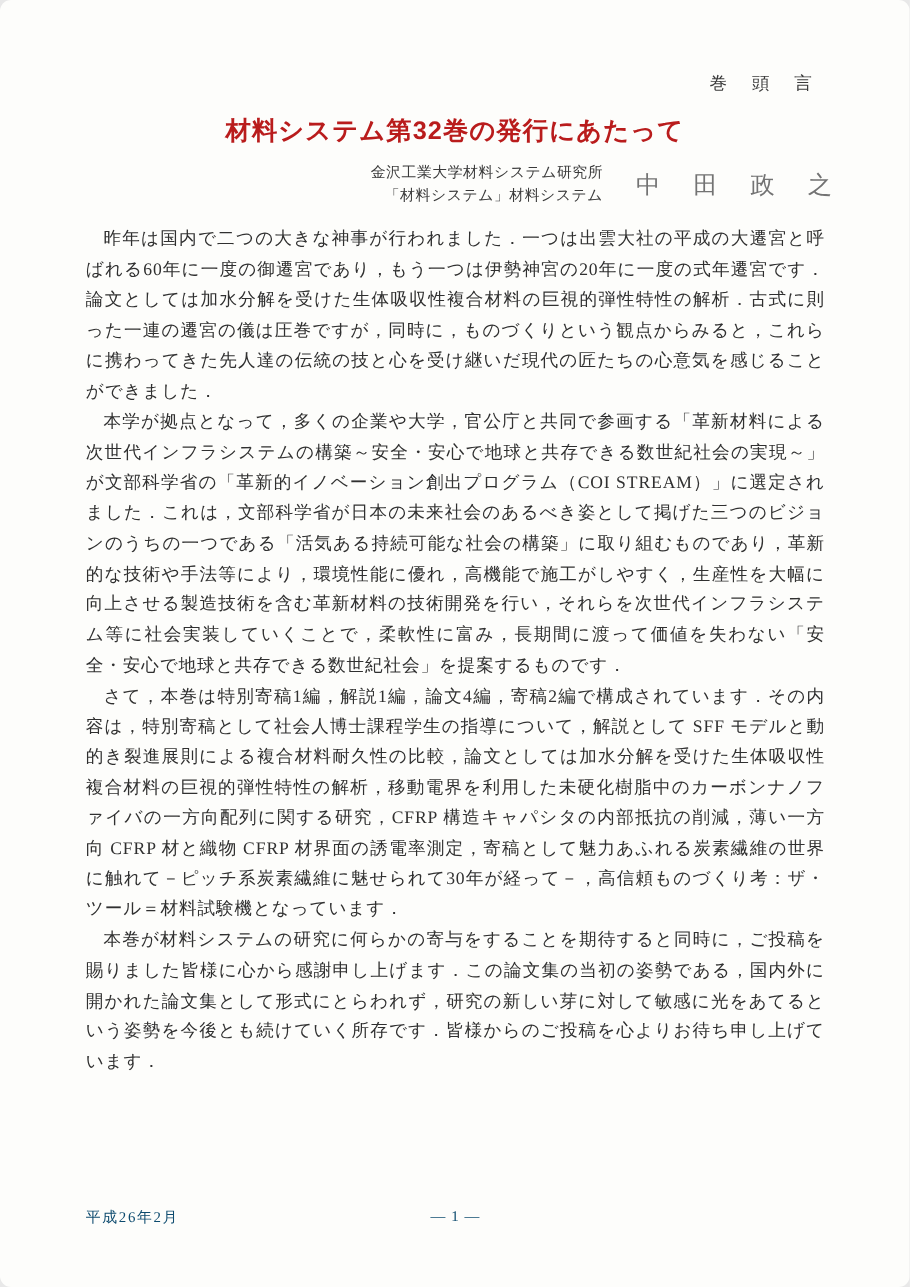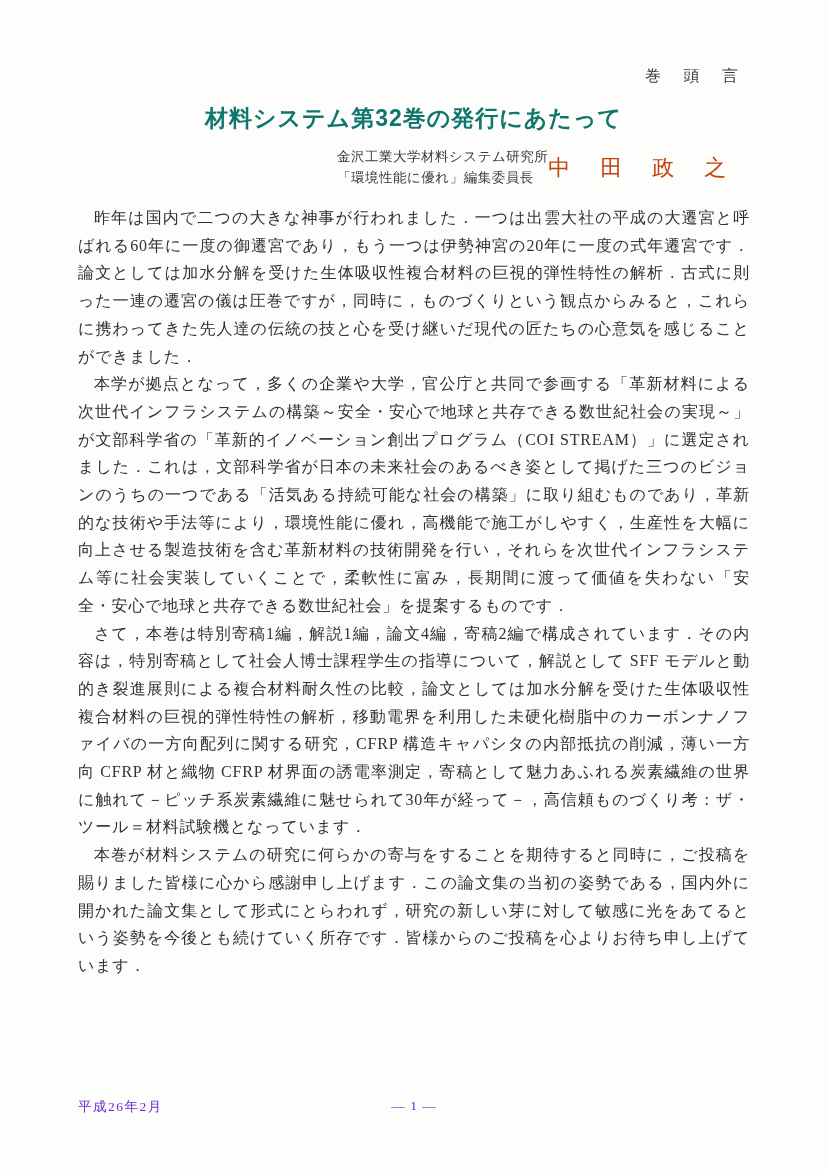--- a/index.html
+++ b/index.html
@@ -5,20 +5,21 @@
   html,body { margin:0; padding:0; background:#e8e8e8; }
   .page {
     position:relative;
     width:827px; height:1170px;
     margin:0 auto;
     background:#fdfdfb;
     color:#2e2e2e;
     font-family:"Liberation Serif","DejaVu Serif",serif;
     overflow:hidden;
     box-sizing:border-box;
+    border-radius:10px;
   }
   .section-label {
     position:absolute;
     top:66px; right:80px;
     font-family:"Liberation Sans","DejaVu Sans",sans-serif;
     font-size:16px;
     font-weight:500;
     letter-spacing:9px;
     color:#3a3a3a;
     white-space:nowrap;
@@ -26,78 +27,80 @@
   .doc-title {
     position:absolute;
     top:103px; left:0;
     width:100%;
     margin:0;
     text-align:center;
     font-family:"Liberation Sans","DejaVu Sans",sans-serif;
     font-size:23px;
     font-weight:600;
     letter-spacing:1px;
-    color:#0f766e;
+    color:#b91c1c;
   }
   .author-block {
     position:absolute;
     top:147px; left:337px;
     display:flex;
     align-items:center;
+    gap:30px;
     white-space:nowrap;
+    text-align:right;
   }
   .affiliation {
     font-size:13.5px;
     line-height:1.55;
     letter-spacing:0.5px;
     color:#3a3a3a;
   }
   .author-name {
     font-size:22px;
     letter-spacing:4px;
-    color:#c2410c;
+    color:#737373;
   }
   .doc-body {
     position:absolute;
     top:204px; left:78px;
     width:672px;
     font-size:16px;
     line-height:27.7px;
     letter-spacing:0.8px;
     text-align:justify;
     color:#303030;
   }
   .doc-body p { margin:0; text-indent:1em; }
   .page-footer {
     position:absolute;
     top:1098px; left:78px;
     width:672px;
     font-size:13.5px;
     letter-spacing:1px;
-    color:#6d28d9;
+    color:#0c4a6e;
     text-align:center;
   }
   .page-footer .footer-date {
     position:absolute; left:0; top:0;
     letter-spacing:1.5px;
   }
 </style>
 </head>
 <body>
 
 <div class="page">
 
   <div class="section-label">巻 頭 言</div>
 
   <h1 class="doc-title">材料システム第32巻の発行にあたって</h1>
 
   <div class="author-block">
     <div class="affiliation">
       <div>金沢工業大学材料システム研究所</div>
-      <div>「環境性能に優れ」編集委員長</div>
+      <div>「材料システム」材料システム</div>
     </div>
     <div class="author-name">中　田　政　之</div>
   </div>
 
   <div class="doc-body">
     <p>昨年は国内で二つの大きな神事が行われました．一つは出雲大社の平成の大遷宮と呼ばれる60年に一度の御遷宮であり，もう一つは伊勢神宮の20年に一度の式年遷宮です．論文としては加水分解を受けた生体吸収性複合材料の巨視的弾性特性の解析．古式に則った一連の遷宮の儀は圧巻ですが，同時に，ものづくりという観点からみると，これらに携わってきた先人達の伝統の技と心を受け継いだ現代の匠たちの心意気を感じることができました．</p>
     <p>本学が拠点となって，多くの企業や大学，官公庁と共同で参画する「革新材料による次世代インフラシステムの構築～安全・安心で地球と共存できる数世紀社会の実現～」が文部科学省の「革新的イノベーション創出プログラム（COI STREAM）」に選定されました．これは，文部科学省が日本の未来社会のあるべき姿として掲げた三つのビジョンのうちの一つである「活気ある持続可能な社会の構築」に取り組むものであり，革新的な技術や手法等により，環境性能に優れ，高機能で施工がしやすく，生産性を大幅に向上させる製造技術を含む革新材料の技術開発を行い，それらを次世代インフラシステム等に社会実装していくことで，柔軟性に富み，長期間に渡って価値を失わない「安全・安心で地球と共存できる数世紀社会」を提案するものです．</p>
     <p>さて，本巻は特別寄稿1編，解説1編，論文4編，寄稿2編で構成されています．その内容は，特別寄稿として社会人博士課程学生の指導について，解説として SFF モデルと動的き裂進展則による複合材料耐久性の比較，論文としては加水分解を受けた生体吸収性複合材料の巨視的弾性特性の解析，移動電界を利用した未硬化樹脂中のカーボンナノファイバの一方向配列に関する研究，CFRP 構造キャパシタの内部抵抗の削減，薄い一方向 CFRP 材と織物 CFRP 材界面の誘電率測定，寄稿として魅力あふれる炭素繊維の世界に触れて－ピッチ系炭素繊維に魅せられて30年が経って－，高信頼ものづくり考：ザ・ツール＝材料試験機となっています．</p>
     <p>本巻が材料システムの研究に何らかの寄与をすることを期待すると同時に，ご投稿を賜りました皆様に心から感謝申し上げます．この論文集の当初の姿勢である，国内外に開かれた論文集として形式にとらわれず，研究の新しい芽に対して敏感に光をあてるという姿勢を今後とも続けていく所存です．皆様からのご投稿を心よりお待ち申し上げています．</p>
   </div>

